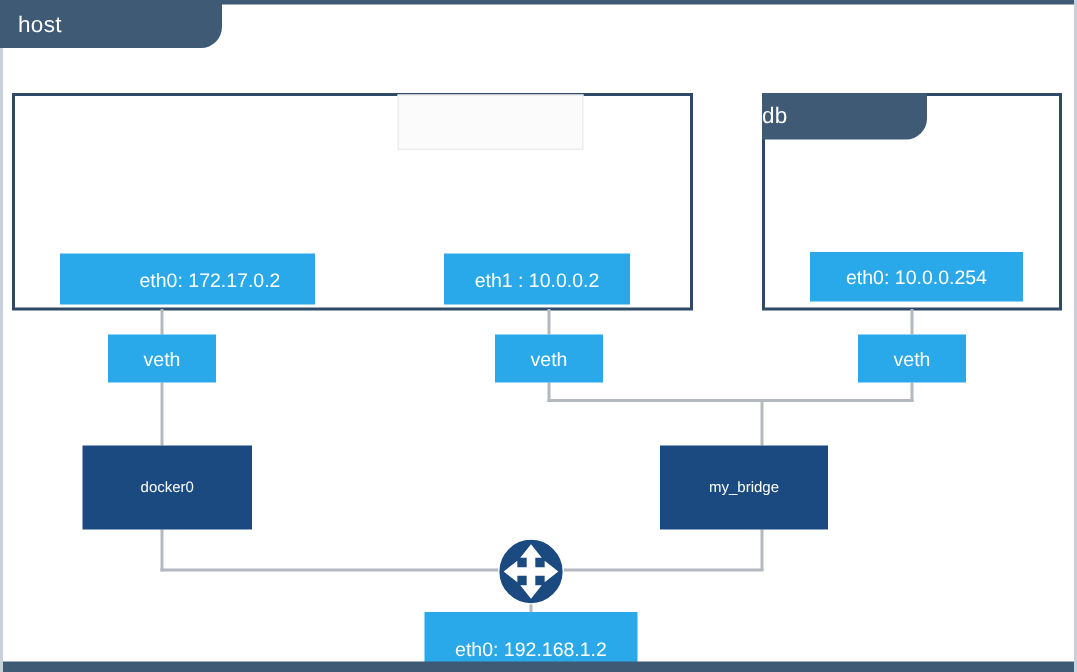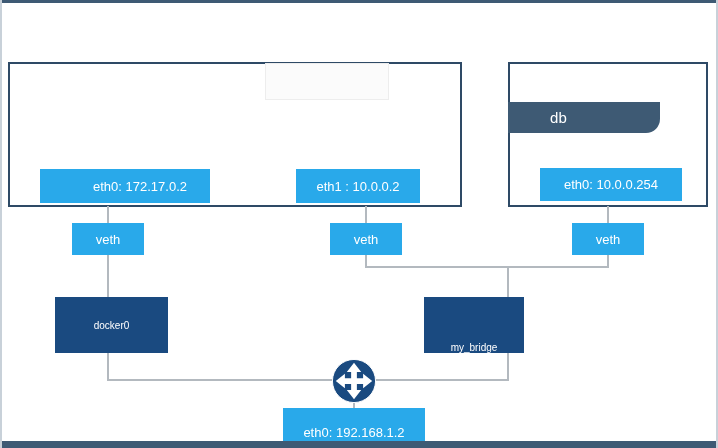--- a/index.html
+++ b/index.html
@@ -18,21 +18,21 @@
 
   
   .tab{
     position:absolute;background:var(--slate);color:#fff;
     border-bottom-right-radius:14px;
     display:flex;align-items:center;
     font-size:15px;letter-spacing:.2px;
   }
   #host-tab{left:0;top:0;width:136px;height:32px;padding-left:12px;}
   #web-tab {left:8px;top:62px;width:110px;height:31px;padding-left:24px;}
-  #db-tab  {left:508px;top:62px;width:110px;height:31px;padding-left:42px;margin-top:40px;}
+  #db-tab  {left:508px;top:62px;width:110px;height:31px;}
 
   
   .cbox{position:absolute;background:#fff;border:2px solid var(--border);box-sizing:border-box;}
   #web-box{left:8px;top:62px;width:454px;height:145px;}
   #db-box {left:508px;top:62px;width:200px;height:145px;}
 
   .ghost{position:absolute;left:265px;top:63px;width:122px;height:35px;
     background:var(--ghostBg);border:1px solid var(--ghostBorder);}
 
   
@@ -67,21 +67,21 @@
   #veth-right{left:572px;top:223px;width:72px;height:32px;}
   #host-eth0{left:283px;top:408px;width:142px;height:48px;}
 
   
   .bridge{
     position:absolute;background:var(--navy);color:#fff;
     display:flex;align-items:center;justify-content:center;
     font-size:10px;
   }
   #docker0  {left:55px; top:297px;width:113px;height:56px;}
-  #my-bridge{left:424px;top:297px;width:100px;height:56px;align-items:flex-end;}
+  #my-bridge{left:440px;top:297px;width:112px;height:56px;}
 
   
   #router{position:absolute;left:331px;top:358px;width:46px;height:46px;}
 </style>
 </head>
 <body>
 
 <div class="canvas">
 
   <div class="cbox" id="web-box"></div>
@@ -140,14 +140,17 @@
   </svg>
 
   <div class="tab" id="db-tab">
     <span>db</span>
   </div>
 
   <div class="frame-top"></div>
   <div class="frame-bottom"></div>
   <div class="frame-left"></div>
   <div class="frame-right"></div>
+  <div class="tab" id="host-tab">
+    <span>host</span>
+  </div>
 
 </div>
 
 </body></html>

